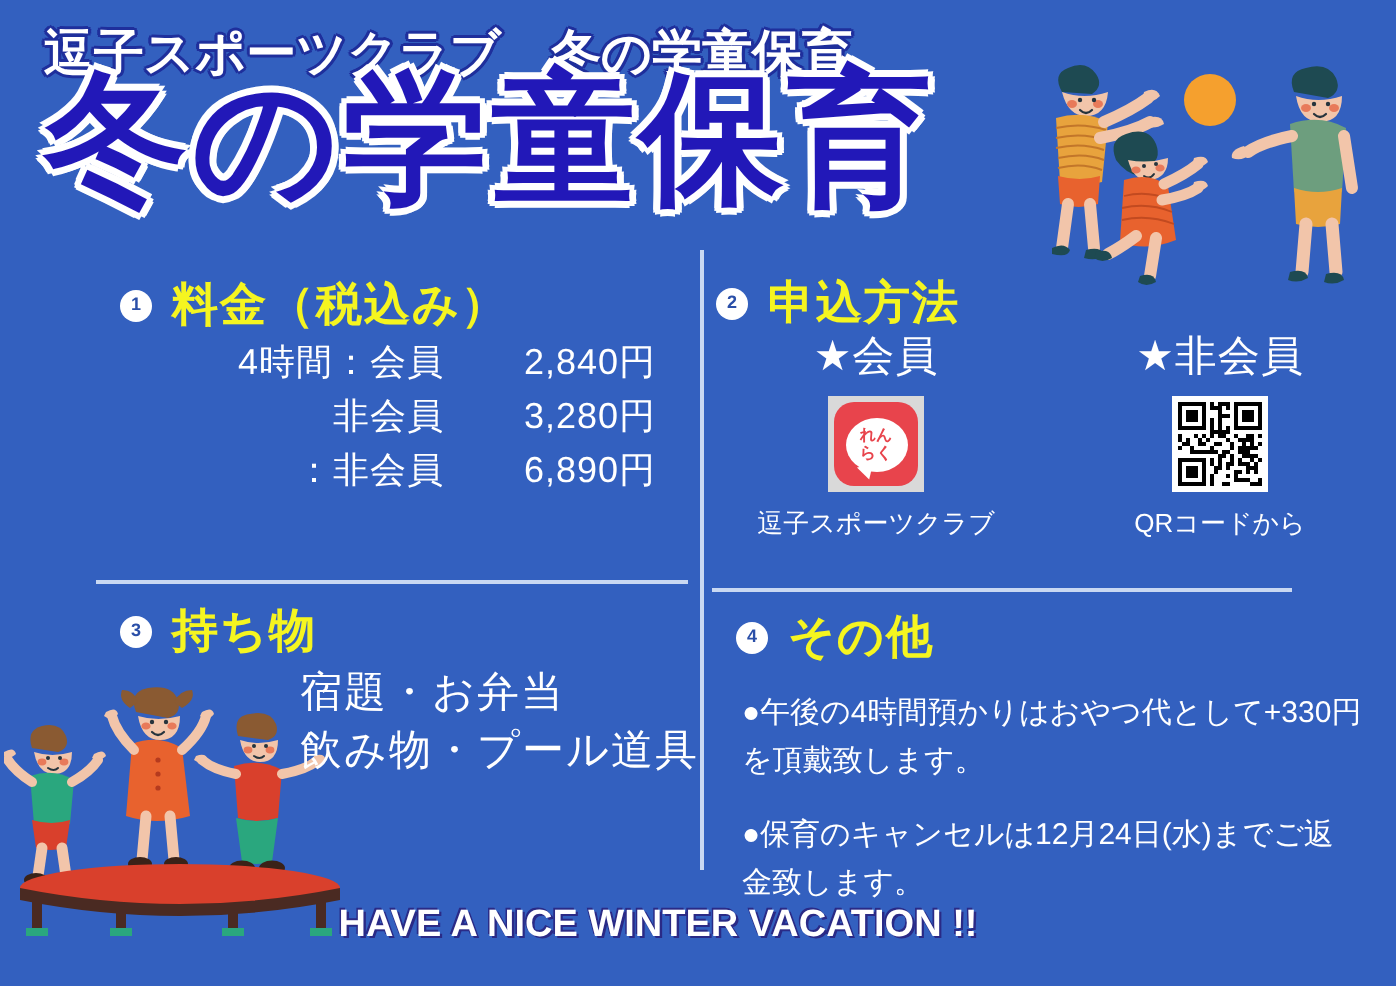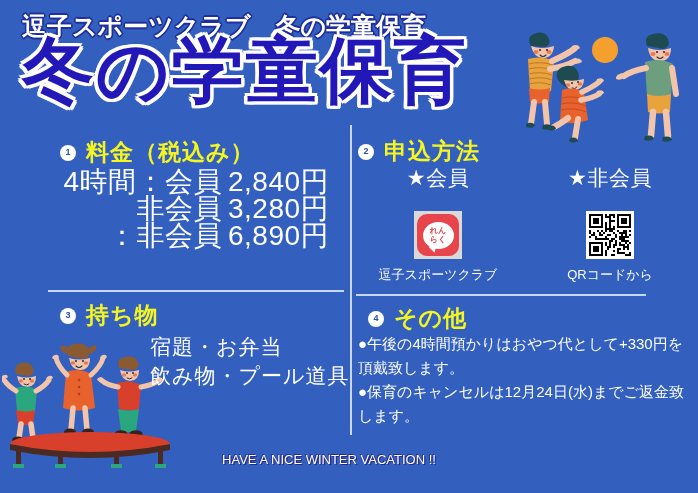--- a/index.html
+++ b/index.html
@@ -81,21 +81,21 @@
     z-index:6;
     display:flex;align-items:center;
   }
   .sec-head .htext{letter-spacing:1px;}
 
   
   #sec1-head{left:60px;top:137px;}
   .price-table{
     position:absolute;left:40px;top:168px;
     z-index:6;color:#ffffff;
-    font-size:28px;line-height:27px;
+    font-size:18px;line-height:27px;
     white-space:nowrap;
   }
   .price-row{display:flex;}
   .price-label{
     width:182px;text-align:right;padding-right:6px;
     letter-spacing:0.5px;
   }
   .price-amount{
     width:100px;text-align:right;
     letter-spacing:0.5px;
@@ -108,21 +108,21 @@
     width:344px;z-index:6;
     display:flex;
   }
   .apply-col{
     width:172px;
     display:flex;flex-direction:column;align-items:center;
   }
   .apply-star{
     color:#ffffff;font-size:21px;font-weight:400;
     white-space:nowrap;letter-spacing:0.5px;
-    margin-bottom:19px;
+    margin-bottom:6px;
   }
   .renraku-icon{
     width:48px;height:48px;
     background:#d9d9d9;
     padding:3px;
     box-sizing:border-box;
     display:flex;align-items:center;justify-content:center;
   }
   .renraku-inner{
     width:100%;height:100%;
@@ -184,27 +184,27 @@
   .belong-note .ln2{display:block;text-align:right;}
 
   
   #sec4-head{left:368px;top:303px;}
   .other-body{
     position:absolute;left:358px;top:332px;
     width:336px;z-index:6;
     color:#ffffff;font-size:15px;line-height:24px;
     letter-spacing:0px;
   }
-  .other-body p{margin:0;}
+  .other-body p{margin:13px;}
 
   
   .footer{
     position:absolute;left:0;top:452px;
     width:658px;text-align:center;
-    color:#ffffff;font-size:13px;font-weight:400;
+    color:#ffffff;font-size:19px;font-weight:700;
     letter-spacing:0px;z-index:7;
     text-shadow:1.2px 1.2px 0 #2a2a86, -0.8px -0.8px 0 #2a2a86;
   }
 
   
   .kids-ball{
     position:absolute;left:498px;top:28px;
     width:200px;height:120px;z-index:3;
   }
   

